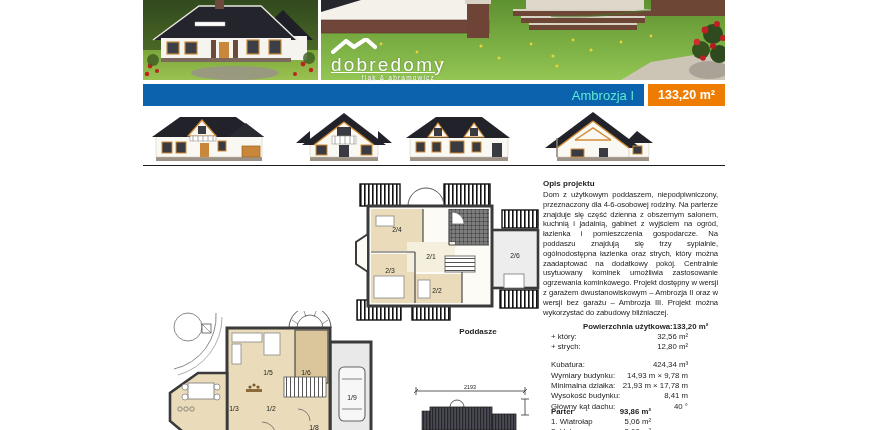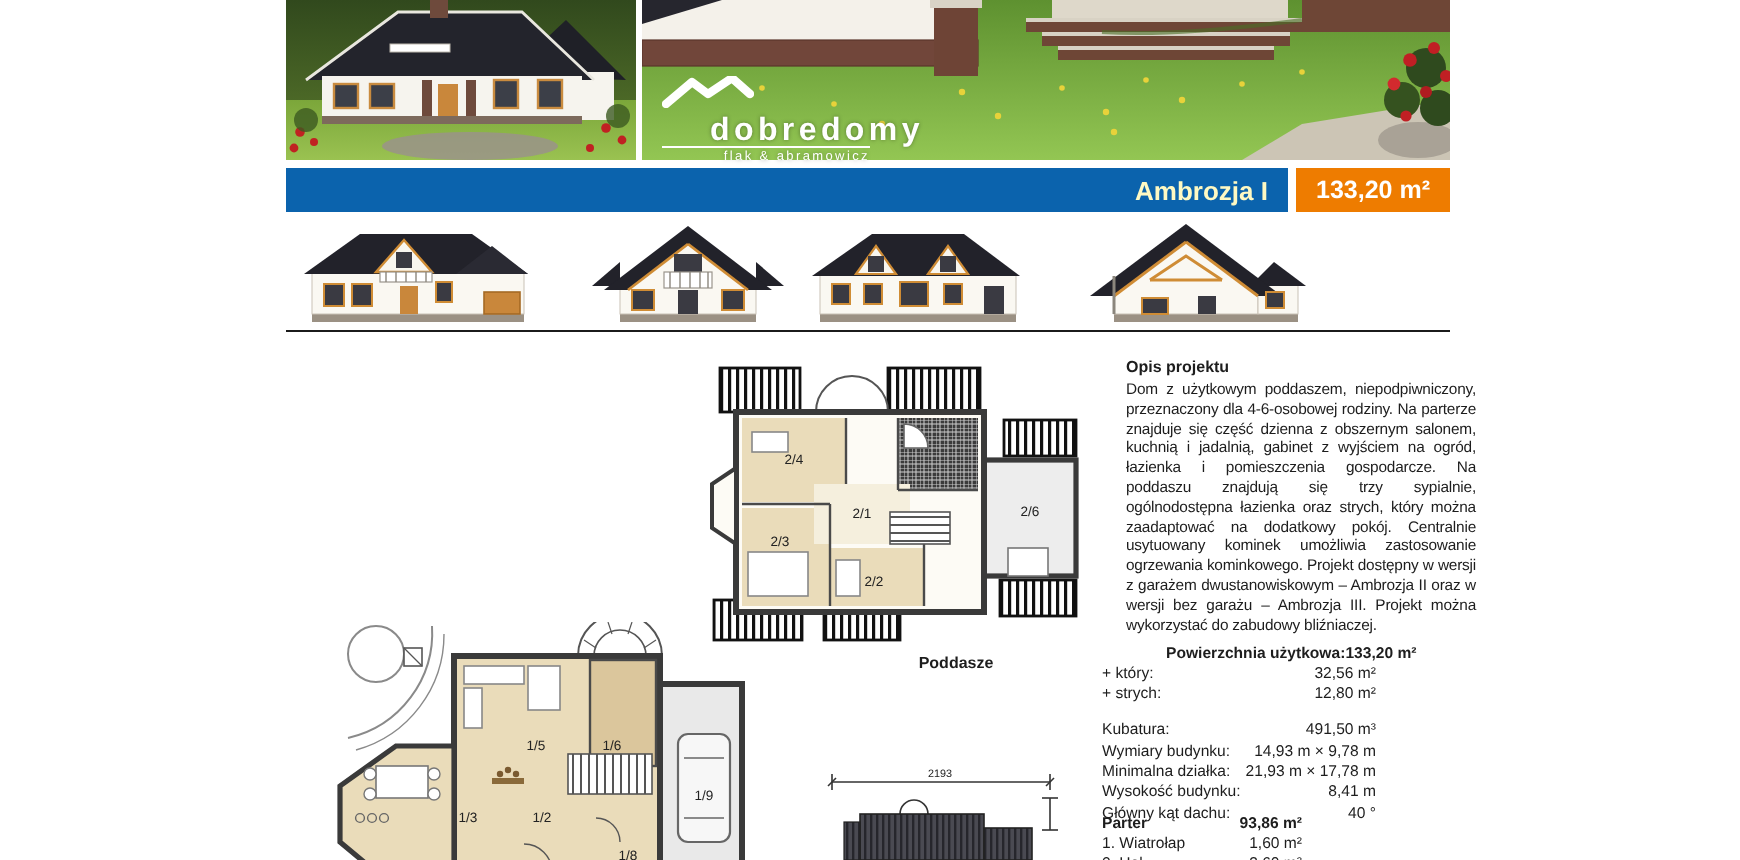--- a/index.html
+++ b/index.html
@@ -8,39 +8,39 @@
     background:#ffffff; font-family:"Liberation Sans", sans-serif; color:#1d1d1d;
   }
   .abs { position:absolute; }
 
   
   .photo { overflow:hidden; }
   .photo svg { display:block; }
 
   
   .logo { left:331px; top:38px; width:120px; color:#ffffff; }
-  .logo .brand { font-weight:bold; font-size:16px; letter-spacing:2.2px; line-height:13px;
-                 text-shadow:0 0 2px rgba(0,0,0,.35);margin-left:24px; }
+  .logo .brand { font-weight:normal; font-size:19px; letter-spacing:2.2px; line-height:13px;
+                 text-shadow:0 0 2px rgba(0,0,0,.35); }
   .logo .tagline { font-size:6.5px; letter-spacing:1.2px; text-align:right; width:104px;
                    border-top:1px solid #fff; margin-top:1px; padding-top:1px;
                    text-shadow:0 0 2px rgba(0,0,0,.35); }
 
   
   .title-bar { left:143px; top:84px; width:501px; height:22px; background:#0b63ad;
                display:flex; align-items:center; justify-content:flex-end;
                padding-right:10px; box-sizing:border-box; }
-  .title-bar span { color:#fef9c3; font-weight:bold; font-size:13px; }
+  .title-bar span { color:#5eead4; font-weight:normal; font-size:13px; }
   .area-badge { left:648px; top:84px; width:77px; height:22px; background:#ee7c00;
                 display:flex; align-items:center; justify-content:center; }
   .area-badge span { color:#fff; font-weight:bold; font-size:12.5px; }
 
   .baseline { left:143px; top:165px; width:582px; height:1.4px; background:#1b1b1b; }
 
   
-  .desc { left:563px; top:179px; width:175px; }
+  .desc { left:543px; top:179px; width:175px; }
   .desc h3 { margin:0 0 2px 0; font-size:8px; font-weight:bold; }
   .desc p  { margin:0; font-size:7.7px; line-height:9.8px; text-align:justify; letter-spacing:-0.1px; }
 
   
   .specs { left:551px; top:321.5px; width:137px; font-size:7.8px; line-height:10.3px; }
   .srow { display:flex; justify-content:space-between; white-space:nowrap; }
   .srow .v { text-align:right; }
   .srow.bold { font-weight:bold;padding-left:32px; }
   .sgap { height:8px; }
 
@@ -433,21 +433,21 @@
       <span>+ który:</span>
       <span class="v">32,56 m²</span>
     </div>
     <div class="srow">
       <span>+ strych:</span>
       <span class="v">12,80 m²</span>
     </div>
     <div class="sgap"></div>
     <div class="srow">
       <span>Kubatura:</span>
-      <span class="v">491,50 m³</span>
+      <span class="v">424,34 m³</span>
     </div>
     <div class="srow">
       <span>Wymiary budynku:</span>
       <span class="v">14,93 m × 9,78 m</span>
     </div>
     <div class="srow">
       <span>Minimalna działka:</span>
       <span class="v">21,93 m × 17,78 m</span>
     </div>
     <div class="srow">
@@ -460,21 +460,21 @@
     </div>
   </div>
 
   <div class="abs roomlist">
     <div class="srow head">
       <span>Parter</span>
       <span class="v">93,86 m²</span>
     </div>
     <div class="srow">
       <span>1. Wiatrołap</span>
-      <span class="v">1,60 m²</span>
+      <span class="v">5,06 m²</span>
     </div>
     <div class="srow">
       <span>2. Hol</span>
       <span class="v">3,60 m²</span>
     </div>
   </div>
 
 </div>
 
 </body></html>

